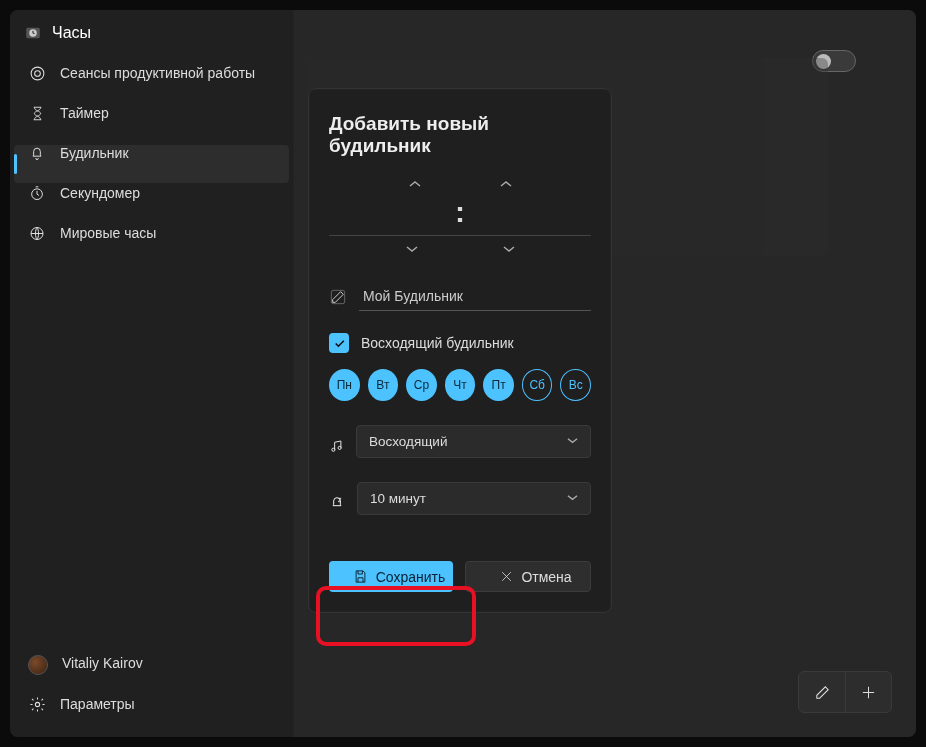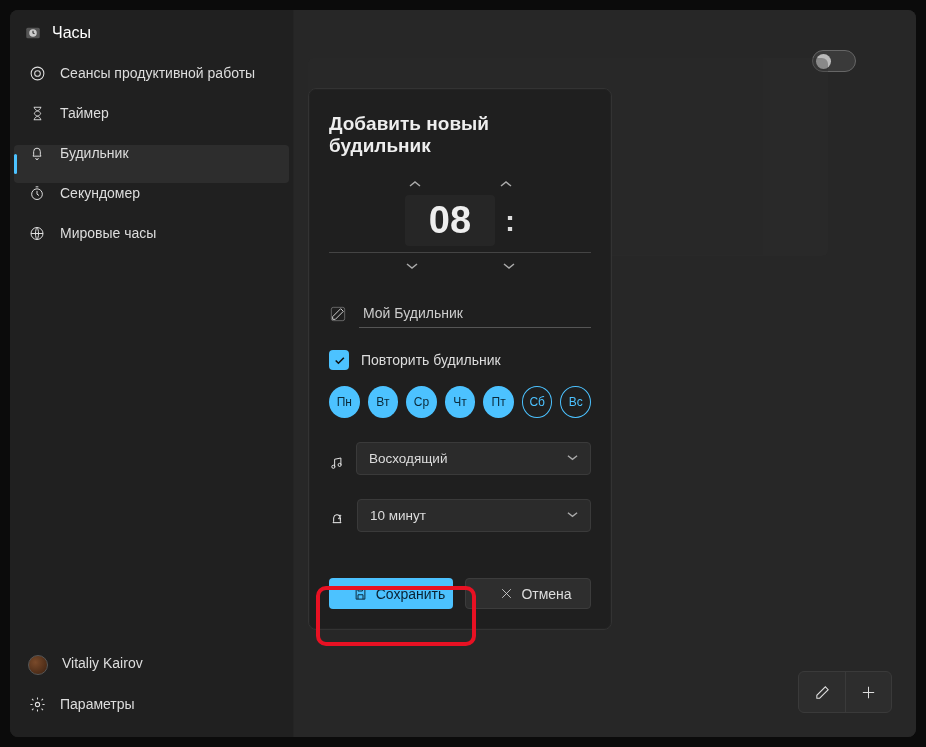--- a/index.html
+++ b/index.html
@@ -202,21 +202,20 @@
       <div class="time-picker">
         <div class="chev-row">
           <span class="chev"><svg width="12" height="10" viewBox="0 0 12 8">
                 <path d="M1 6l5-4 5 4"></path>
               </svg></span>
           <span class="chev"><svg width="12" height="10" viewBox="0 0 12 8">
                 <path d="M1 6l5-4 5 4"></path>
               </svg></span>
         </div>
         <div class="time-row">
-          <div class="time-val">08</div>
           <div class="time-colon">:</div>
         </div>
       </div>
       <div class="chev-row bottom">
         <span class="chev"><svg width="12" height="10" viewBox="0 0 12 8">
               <path d="M1 2l5 4 5-4"></path>
             </svg></span>
         <span class="chev"><svg width="12" height="10" viewBox="0 0 12 8">
               <path d="M1 2l5 4 5-4"></path>
             </svg></span>
@@ -231,21 +230,21 @@
           </span>
         <input class="name-input" value="Мой Будильник" style="">
       </div>
 
       <div class="row">
         <span class="checkbox">
             <svg viewBox="0 0 24 24">
               <path d="M5 12l5 5L20 7" stroke="#111" stroke-width="3"></path>
             </svg>
           </span>
-        <span class="repeat-label">Повторить будильник</span>
+        <span class="repeat-label">Восходящий будильник</span>
       </div>
 
       <div class="day-row">
         <div class="day-btn sel">Пн</div>
         <div class="day-btn sel">Вт</div>
         <div class="day-btn sel">Ср</div>
         <div class="day-btn sel">Чт</div>
         <div class="day-btn sel">Пт</div>
         <div class="day-btn unsel">Сб</div>
         <div class="day-btn unsel">Вс</div>

